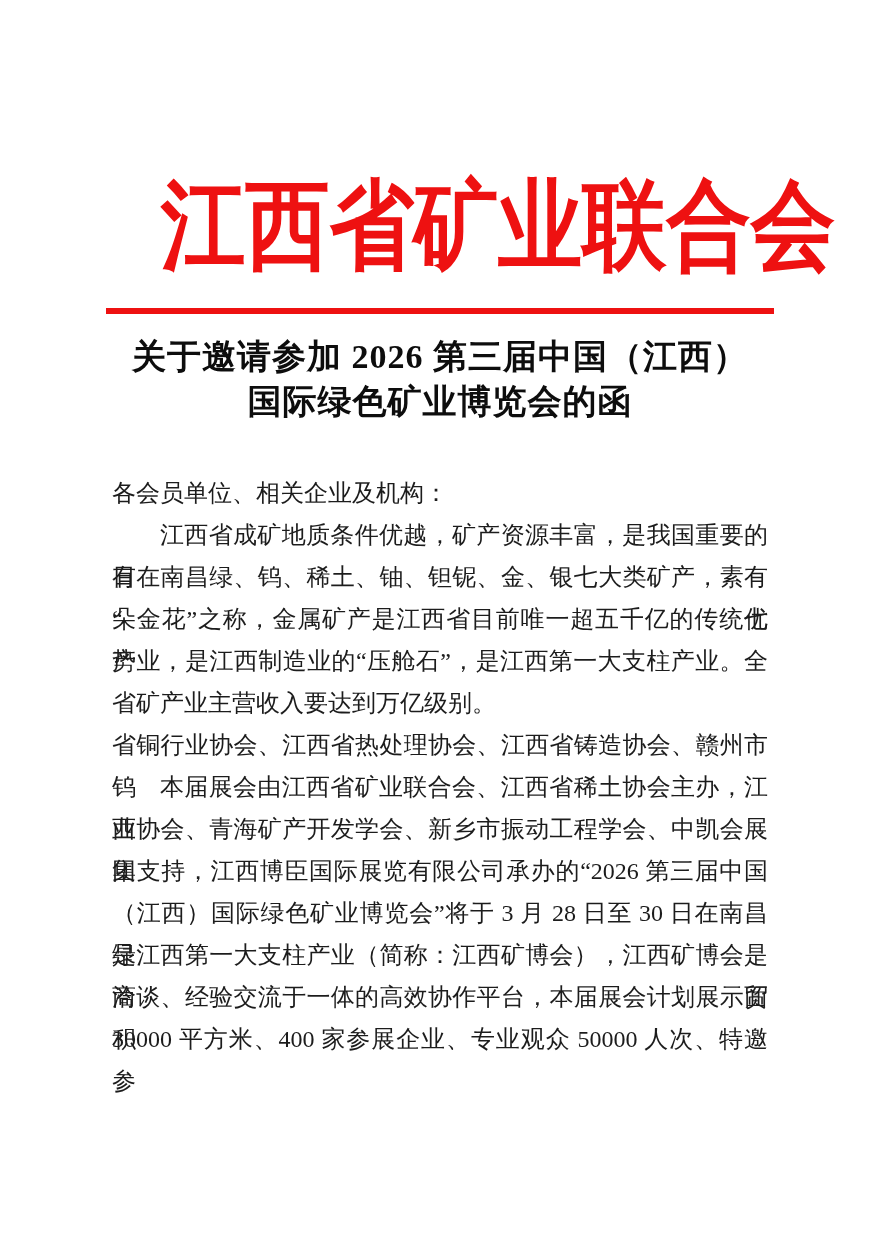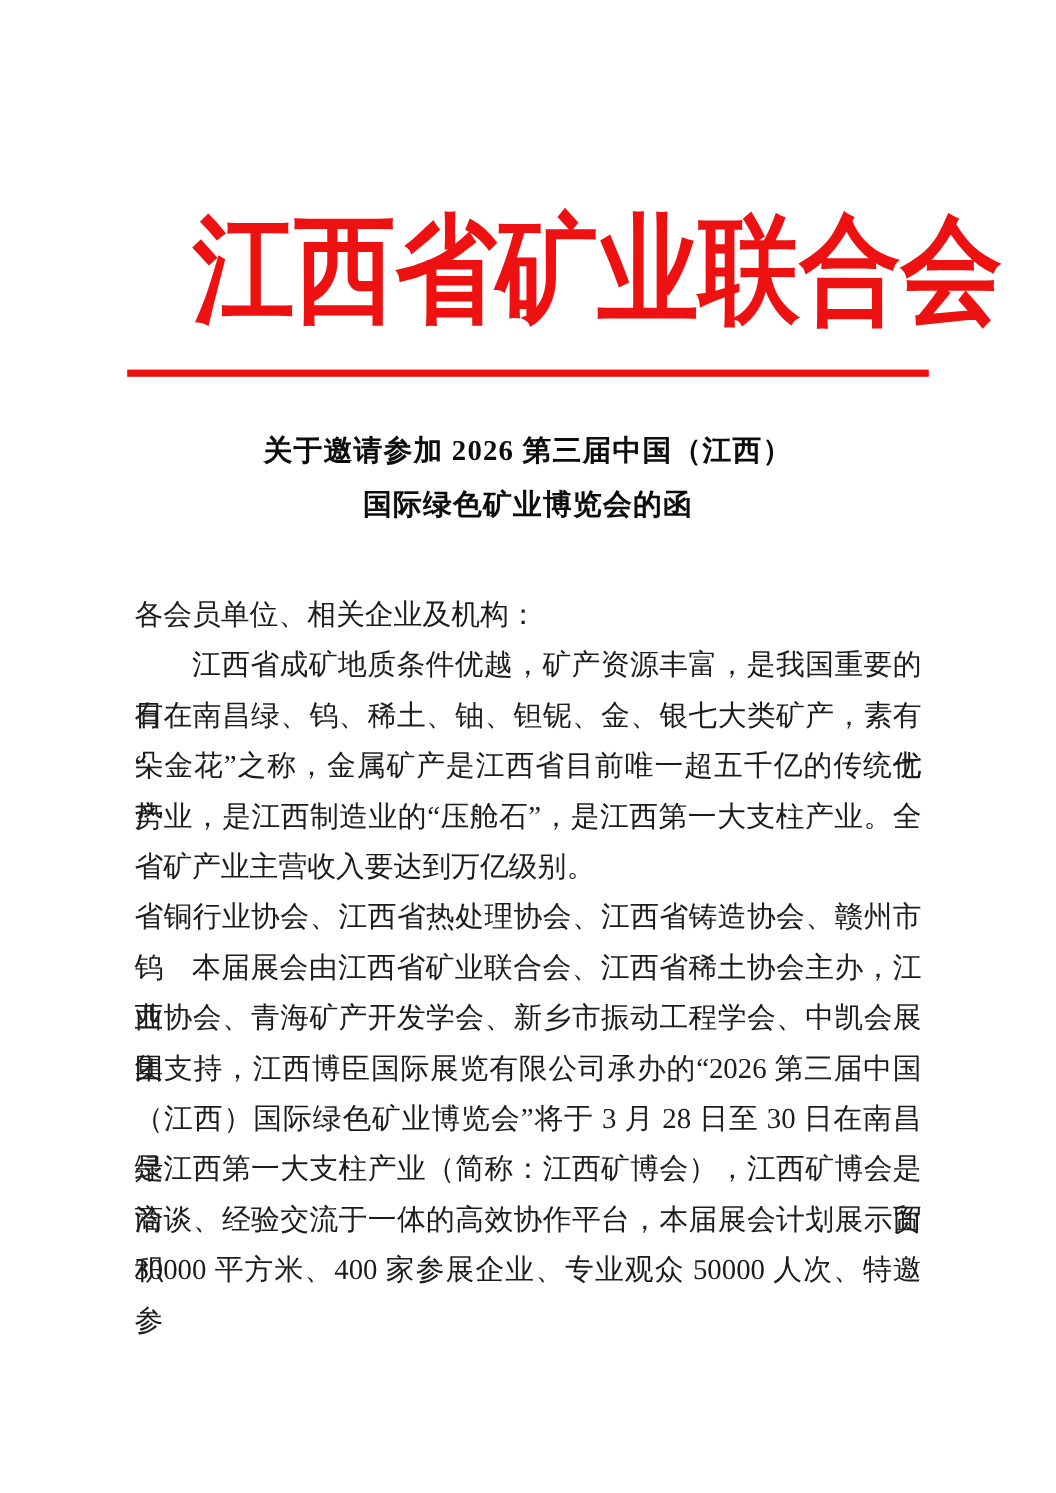--- a/index.html
+++ b/index.html
@@ -33,24 +33,24 @@
     transform: scaleX(0.86);
     transform-origin: center;
     white-space: nowrap;
   }
   .red-rule {
     height: 6px;
     background: #ee1111;
     margin-top: 16px;
   }
   .doc-title {
-    margin-top: 40px;
+    margin-top: 20px;
     text-align: center;
     font-weight: bold;
-    font-size: 24px;
+    font-size: 34px;
     line-height: 45px;
     color: #0d0d0d;
     letter-spacing: 1px;
   }
   .doc-title .tline {
     display: block;
     white-space: nowrap;
   }
   .body-text {
     margin-top: 48px;

